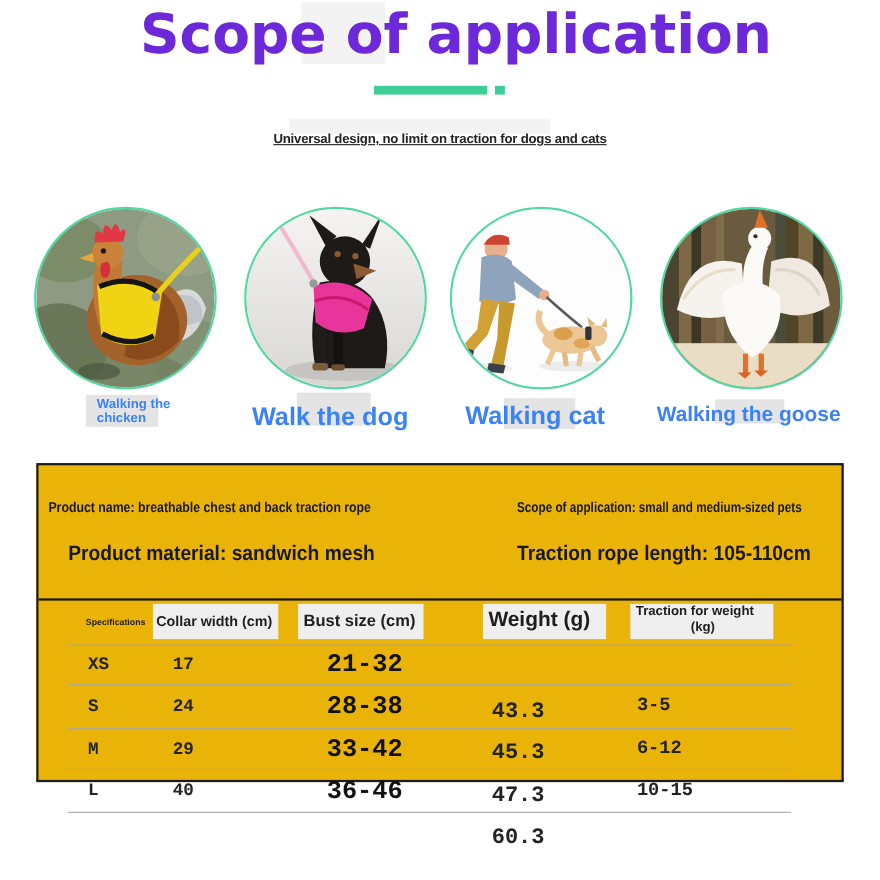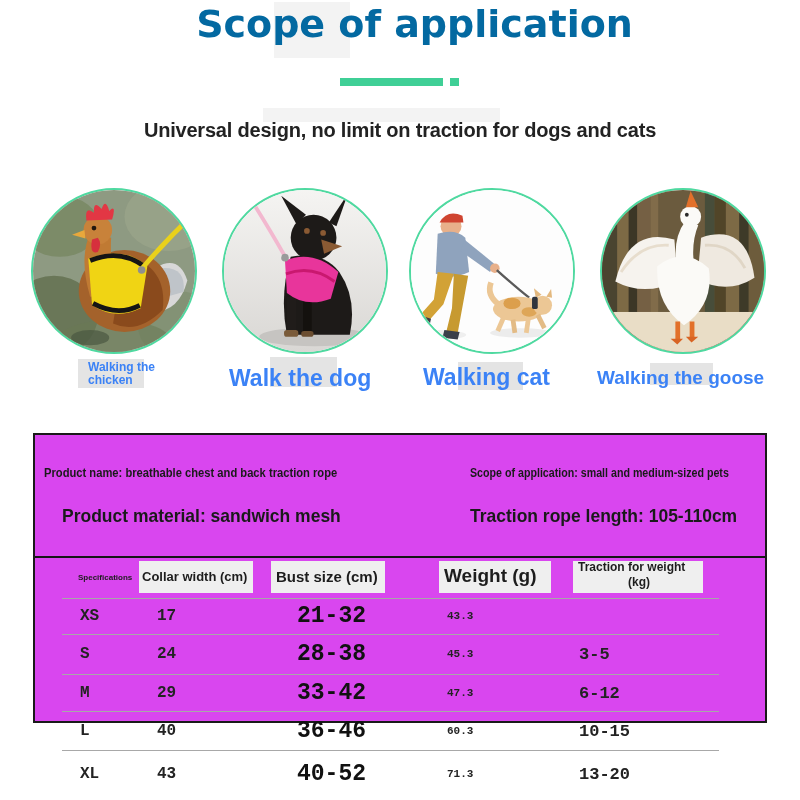--- a/index.html
+++ b/index.html
@@ -2,49 +2,49 @@
 <html><head>
 <meta charset="utf-8">
 <style>
   html,body{margin:0;padding:0;background:#fff;}
   body{width:800px;height:800px;position:relative;overflow:hidden;
        font-family:"Liberation Sans",sans-serif;color:#1a1a1a;}
   .abs{position:absolute;}
 
   
   .page-title{left:0;right:0;top:2px;text-align:center;
-    font-family:"DejaVu Sans",sans-serif;font-weight:700;font-size:38px;
-    letter-spacing:0px;color:#0369a1;white-space:nowrap;padding-left:29px;}
+    font-family:"DejaVu Sans",sans-serif;font-weight:700;font-size:50px;
+    letter-spacing:0px;color:#6d28d9;white-space:nowrap;padding-left:29px;}
   .accent-bar{left:340px;top:78px;width:103px;height:8px;background:#3fcf96;}
   .accent-dot{left:450px;top:78px;width:9px;height:8px;background:#3fcf96;}
   .subtitle{left:0;right:0;top:119px;text-align:center;font-weight:700;
-    font-size:20px;color:#222;letter-spacing:-0.2px;white-space:nowrap;}
+    font-size:12px;color:#222;letter-spacing:-0.2px;white-space:nowrap;text-decoration:underline;}
   .hl{background:#f3f3f3;z-index:0;}
 
   
   .photo-circle{top:188px;width:166px;height:166px;border-radius:50%;
     border:2px solid #4fd9a0;overflow:hidden;background:#fff;box-sizing:border-box;}
   .photo-circle svg{display:block;width:100%;height:100%;}
   .g-label{font-weight:700;color:#3b82f6;white-space:nowrap;z-index:2;}
   .label-box{background:#e4e4e4;z-index:1;}
 
   
-  .spec-box{left:33px;top:433px;width:734px;height:290px;border:2px solid #1a1a1a;
-    box-sizing:border-box;background:#d946ef;}
+  .spec-box{left:33px;top:421px;width:734px;height:290px;border:2px solid #1a1a1a;
+    box-sizing:border-box;background:#eab308;}
   .info-cell{position:absolute;font-weight:700;white-space:nowrap;
     transform-origin:left center;}
   .thick-divider{position:absolute;left:0;right:0;top:121px;height:2px;background:#151515;}
   .row-divider{position:absolute;left:27px;width:657px;height:1px;background:#a8a8a8;}
   .t-row{position:absolute;left:0;right:0;}
   .t-cell{position:absolute;top:50%;transform:translateY(-50%);
     font-weight:700;white-space:nowrap;color:#232323;font-family:Liberation Mono, monospace;}
   .c-size{left:45px;font-size:16px;}
   .c-collar{left:122px;font-size:16px;}
   .c-bust{left:262px;font-size:23px;color:#111;}
-  .c-weight{left:412px;font-size:11px;}
+  .c-weight{left:412px;font-size:20px;margin-top:43px;}
   .c-suit{left:544px;font-size:17px;}
   .c-suit-big{left:546px;font-size:24px;color:#111;}
   .hdr-cell{position:absolute;font-weight:700;color:#1d1d1d;white-space:nowrap;}
   .hdr-hl{position:absolute;background:#efefef;height:32px;top:5px;}
 </style>
 </head>
 <body>
 
 <div class="abs hl" style="left:274px;top:2px;width:76px;height:56px;"></div>
 <div class="abs hl" style="left:263px;top:108px;width:237px;height:14px;"></div>
@@ -233,20 +233,13 @@
 
   <div class="t-row" style="top:276px;height:39px;">
     <span class="t-cell c-size">L</span>
     <span class="t-cell c-collar">40</span>
     <span class="t-cell c-bust">36-46</span>
     <span class="t-cell c-weight">60.3</span>
     <span class="t-cell c-suit">10-15</span>
   </div>
   <div class="row-divider" style="top:315px;"></div>
 
-  <div class="t-row" style="top:315px;height:48px;">
-    <span class="t-cell c-size">XL</span>
-    <span class="t-cell c-collar">43</span>
-    <span class="t-cell c-bust">40-52</span>
-    <span class="t-cell c-weight">71.3</span>
-    <span class="t-cell c-suit">13-20</span>
-  </div>
 </div>
 
 </body></html>

